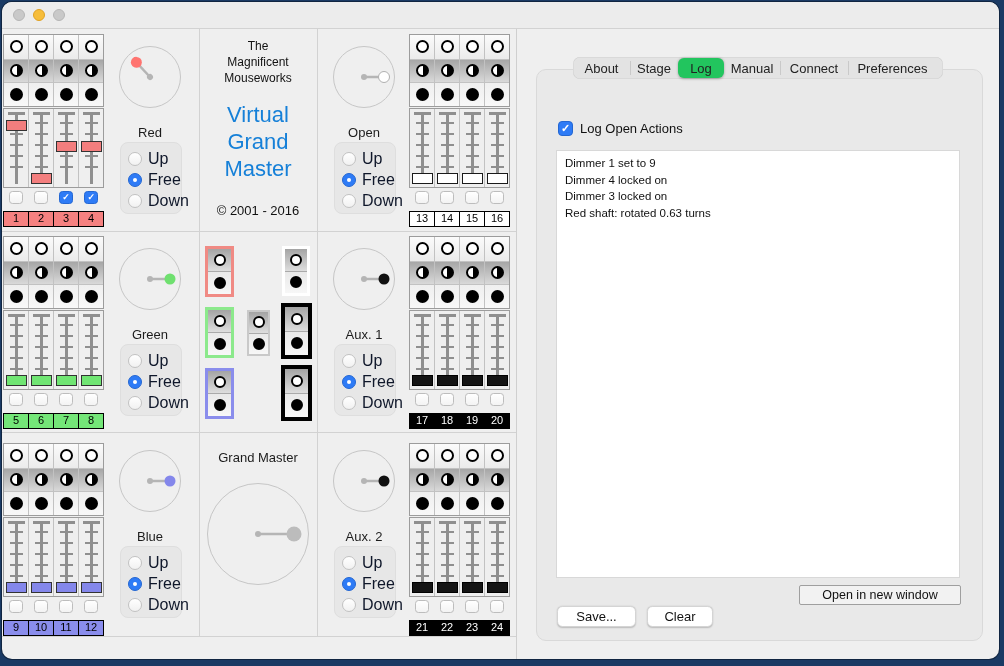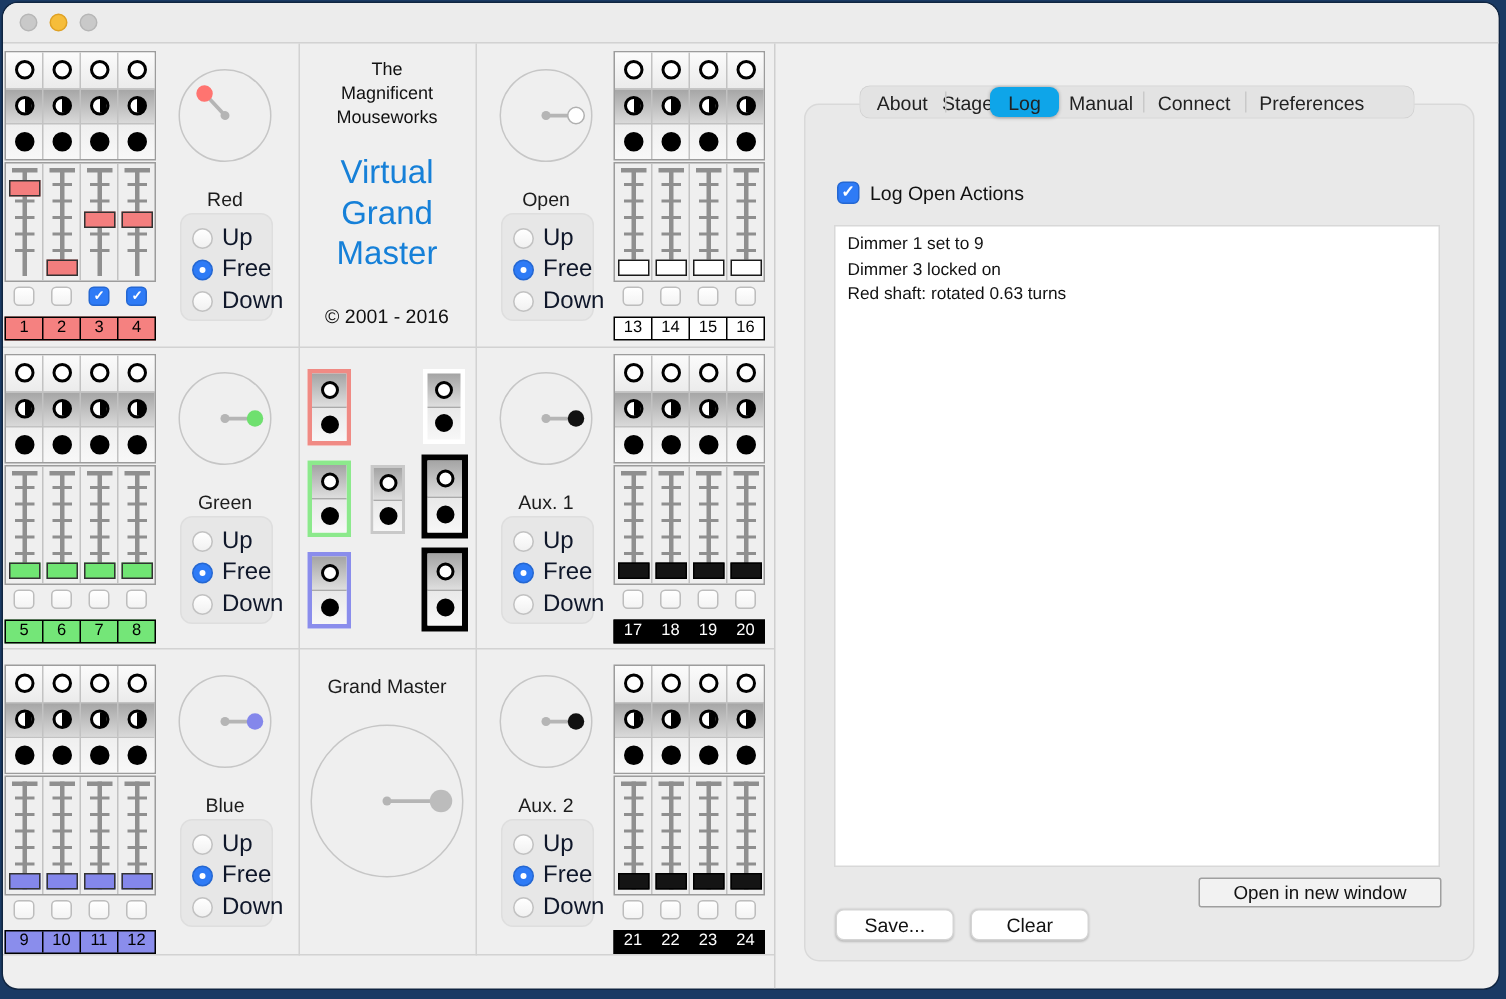--- a/index.html
+++ b/index.html
@@ -62,31 +62,31 @@
   .sw{position:absolute;box-sizing:border-box;border-style:solid;background:#fff;display:flex;flex-direction:column;}
   .swc{flex:1;display:flex;align-items:center;justify-content:center;}
   .swc.top{background:linear-gradient(180deg,#a4a4a4,#dedede);}
   .swc.bot{background:linear-gradient(180deg,#e9e9e9,#f7f7f7);border-top:1px solid #aaa;}
   .sw .ci{width:8px;height:8px;}
   
   #groupbox{position:absolute;left:534px;top:67px;width:447px;height:572px;background:#e9e9e9;border:1px solid #d9d9d9;border-radius:10px;box-sizing:border-box;}
   #tabbar{position:absolute;left:571px;top:55px;width:370px;height:22px;background:#e3e3e3;border-radius:7px;display:flex;align-items:stretch;box-shadow:inset 0 0 0 0.5px #d0d0d0;}
   .tab{position:relative;display:flex;align-items:center;justify-content:center;font-size:13px;color:#222;box-sizing:border-box;}
   .tab + .tab::before{content:"";position:absolute;left:0;top:4px;bottom:4px;width:1px;background:#c9c9c9;}
-  .tab.active{background:#0ea5e9;border-radius:6px;margin:1px 0;box-shadow:0 0.5px 2.5px rgba(0,0,0,.3);}
+  .tab.active{background:#22c55e;border-radius:6px;margin:1px 0;box-shadow:0 0.5px 2.5px rgba(0,0,0,.3);}
   .tab.active::before, .tab.active + .tab::before{display:none;}
   #logcheck-row{position:absolute;left:556px;top:118px;height:17px;display:flex;align-items:center;}
   #logcheck{width:15px;height:15px;border-radius:4px;background:#2e7bf6;border:1px solid #2467d2;box-sizing:border-box;color:#fff;font-size:11px;font-weight:bold;text-align:center;line-height:13px;}
   #logcheck-label{font-size:13px;color:#111;margin-left:7px;}
   #logbox{position:absolute;left:554px;top:148px;width:404px;height:428px;background:#fff;border:1px solid #d8d8d8;box-sizing:border-box;padding:4px 8px;overflow:hidden;}
   .logline{font-size:11.5px;line-height:16.5px;color:#111;}
   #open-btn{position:absolute;left:797px;top:583px;width:162px;height:20px;background:#f2f2f2;border:1px solid #9f9f9f;border-radius:2px;box-sizing:border-box;font-size:12.5px;color:#111;text-align:center;line-height:18px;}
   .pill-btn{position:absolute;height:21px;background:#fff;border:1px solid #d4d4d4;border-radius:5.5px;box-sizing:border-box;font-size:13px;color:#111;text-align:center;line-height:19px;box-shadow:0 0.5px 1.5px rgba(0,0,0,.2);}
   #save-btn{left:555px;top:604px;width:79px;}
-  #clear-btn{left:645px;top:604px;width:79px;}
+  #clear-btn{left:645px;top:604px;width:66px;}
 </style>
 </head>
 <body>
 
 <div id="screen">
   <div id="window">
 
     <div id="titlebar">
       <span class="tl gray" style="left:11px"></span>
       <span class="tl yellow" style="left:31px"></span>
@@ -967,34 +967,35 @@
           </div>
           <div class="swc bot">
             <span class="ci full"></span>
           </div>
         </div>
     </div>
 
     <div id="groupbox"></div>
     <div id="tabbar">
         <span class="tab" style="width: 57px;">About</span>
-        <span class="tab" style="width: 30px;">Stage</span>
+        <span class="tab" style="width: 48px;">Stage</span>
         <span class="tab active" style="width: 46px;">Log</span>
         <span class="tab" style="width: 56px;">Manual</span>
         <span class="tab" style="width: 68px;">Connect</span>
         <span class="tab" style="width: 89px;">Preferences</span>
       </div>
 
     <div id="logcheck-row">
       <span id="logcheck">✓</span>
       <span id="logcheck-label">Log Open Actions</span>
     </div>
 
     <div id="logbox">
         <div class="logline">Dimmer 1 set to 9</div>
+        <div class="logline">Dimmer 4 locked on</div>
         <div class="logline">Dimmer 3 locked on</div>
         <div class="logline">Red shaft: rotated 0.63 turns</div>
       </div>
 
     <div id="open-btn" class="">Open in new window</div>
     <div id="save-btn" class="pill-btn">Save...</div>
     <div id="clear-btn" class="pill-btn">Clear</div>
 
   </div>
 </div>

